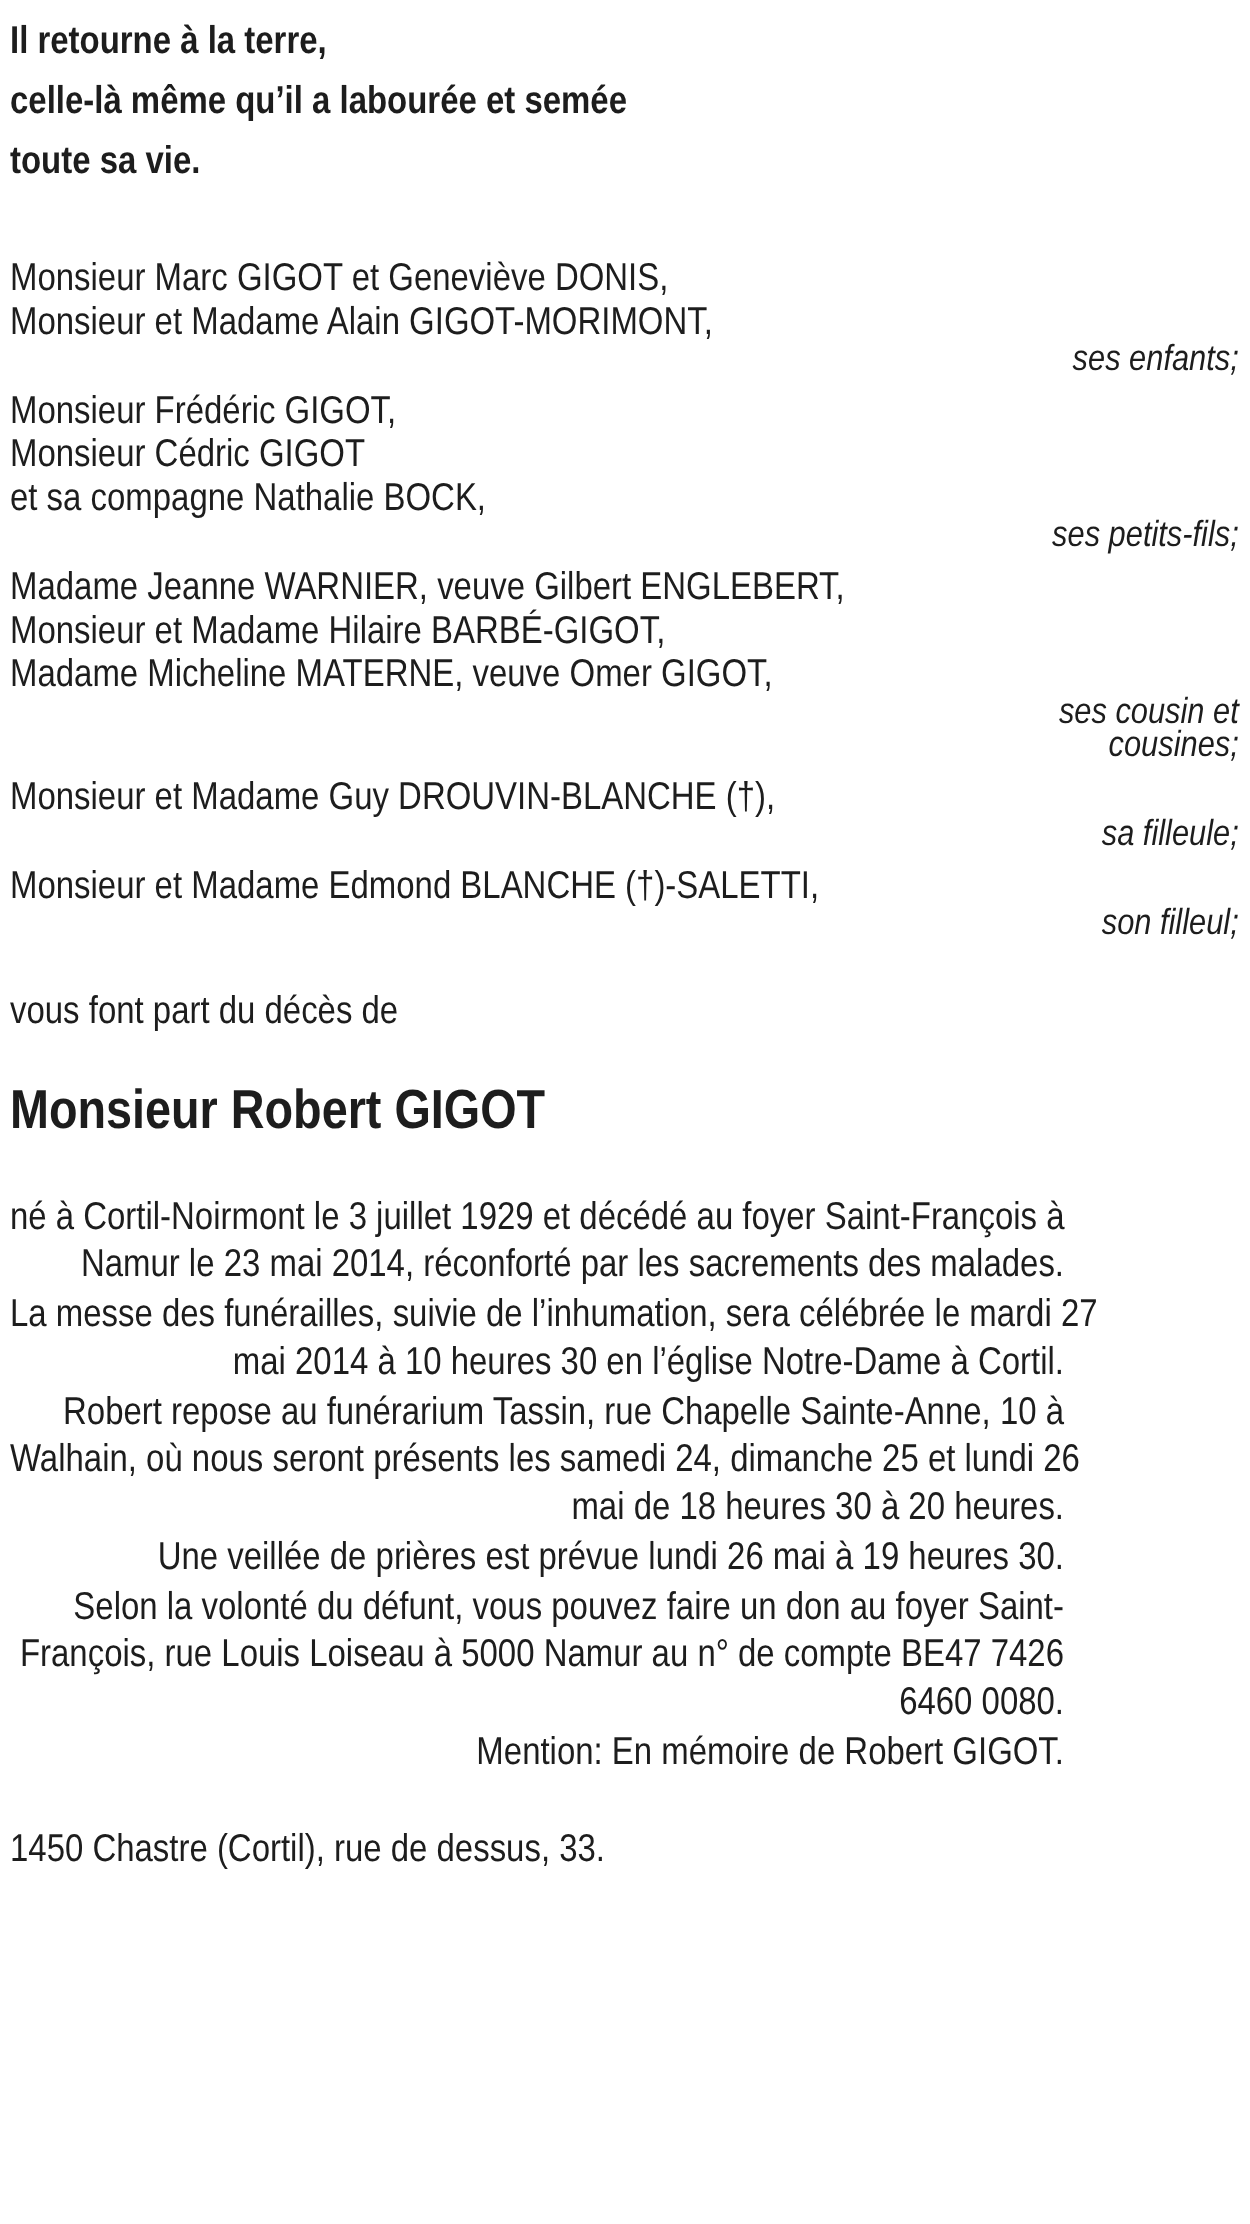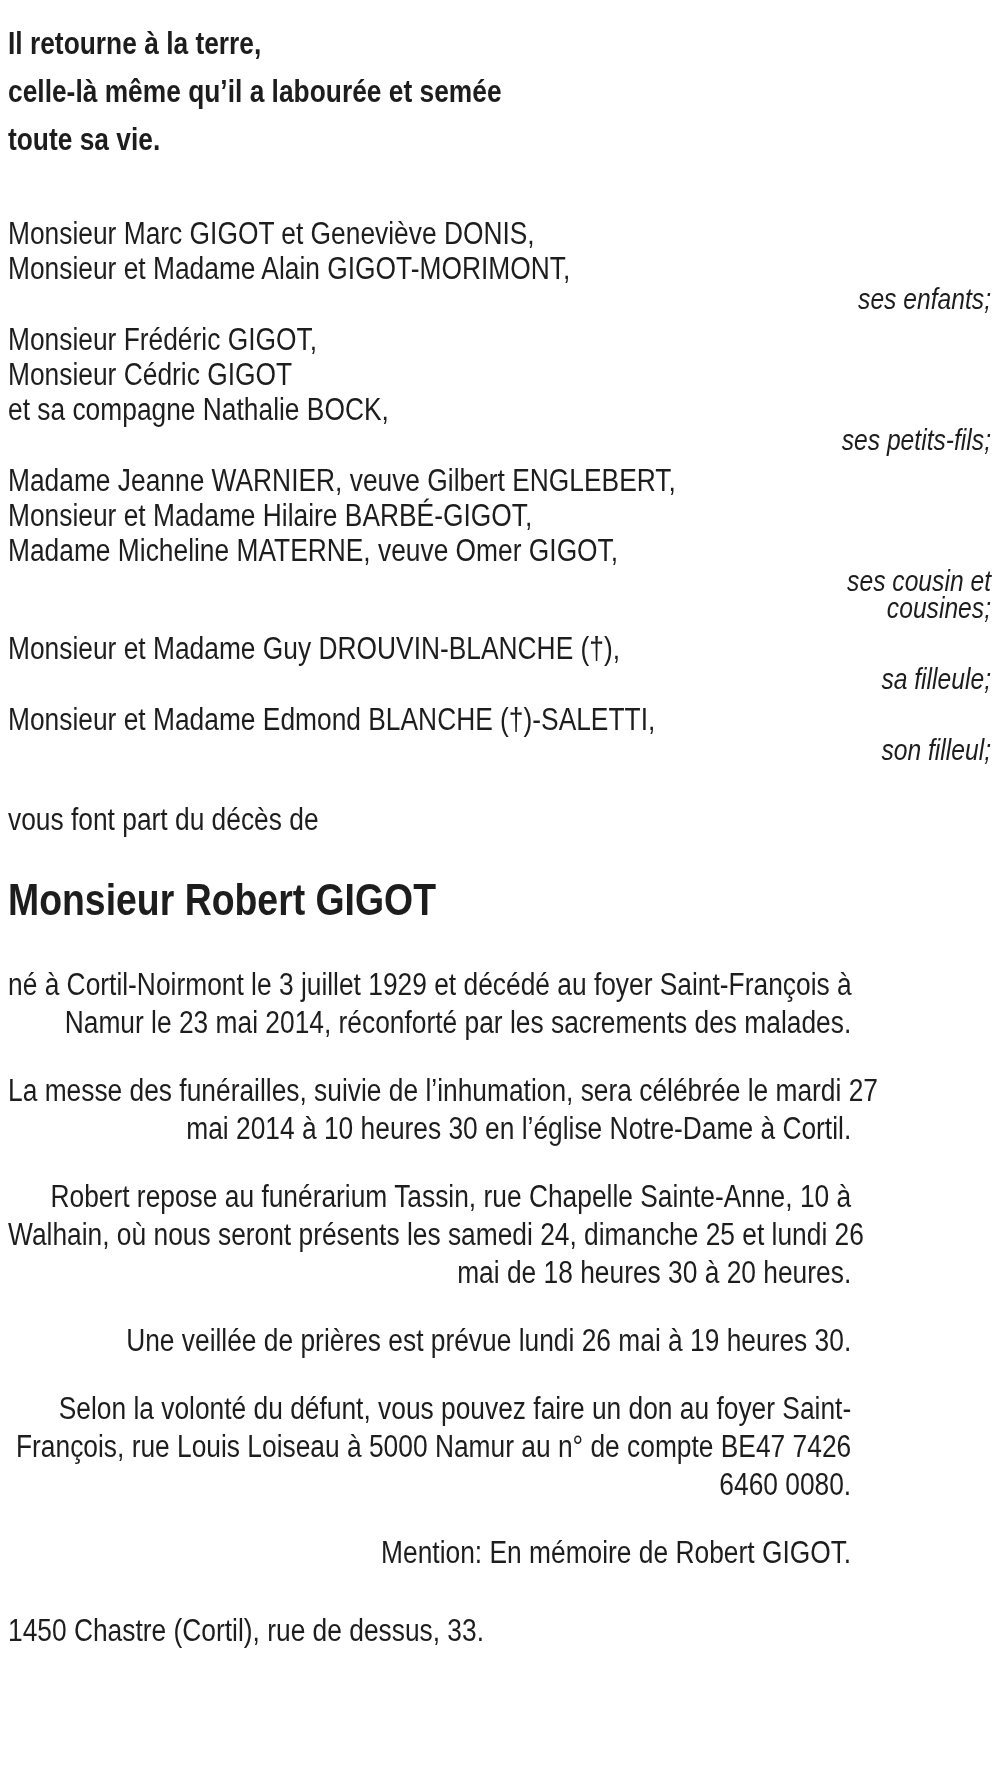--- a/index.html
+++ b/index.html
@@ -4,21 +4,21 @@
 <style>
   html, body { margin: 0; padding: 0; }
   .page {
     position: relative;
     width: 1000px;
     height: 1779px;
     box-sizing: border-box;
     background: #ffffff;
     color: #1d1d1d;
     font-family: "Liberation Sans", sans-serif;
-    padding: 20px 0 0 8px;
+    padding: 8px 0 0 8px;
     overflow: hidden;
   }
   
   .cond {
     transform: scaleX(0.85);
     transform-origin: 0 0;
     white-space: nowrap;
   }
   .epigraph {
     font-weight: bold;
@@ -50,21 +50,21 @@
     margin: 36px 0 0 0;
     font-size: 44px;
     line-height: 52px;
     font-weight: bold;
   }
   .paragraphs {
     margin-top: 40px;
     font-size: 31px;
     text-align: right;
   }
-  .para + .para { margin-top: 30px; }
+  .para + .para { margin-top: 2px; }
   .body-line { line-height: 38px; }
   .footer-address {
     margin-top: 40px;
     font-size: 31px;
     line-height: 38px;
   }
 </style>
 </head>
 <body>
 

